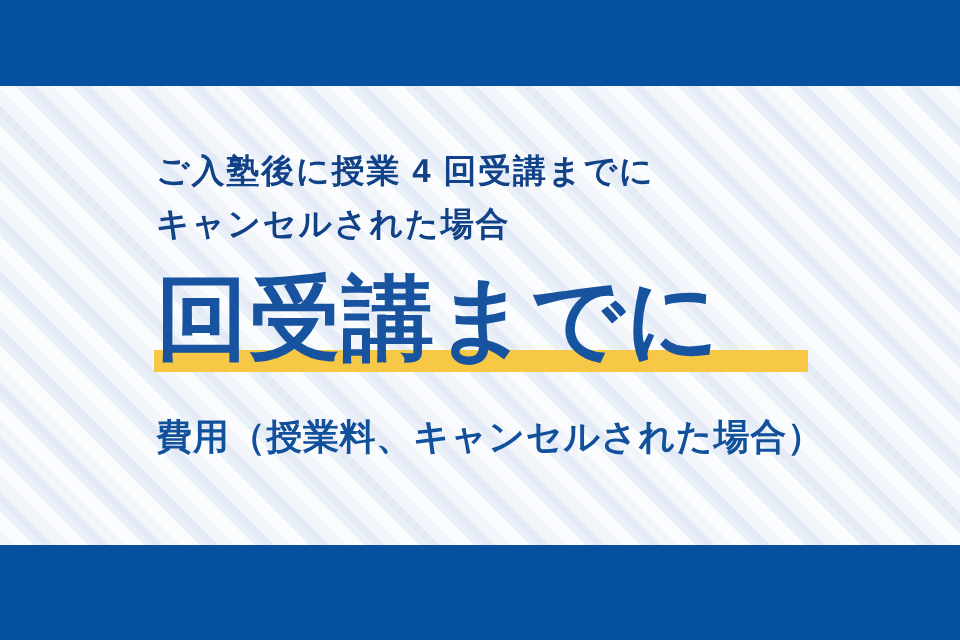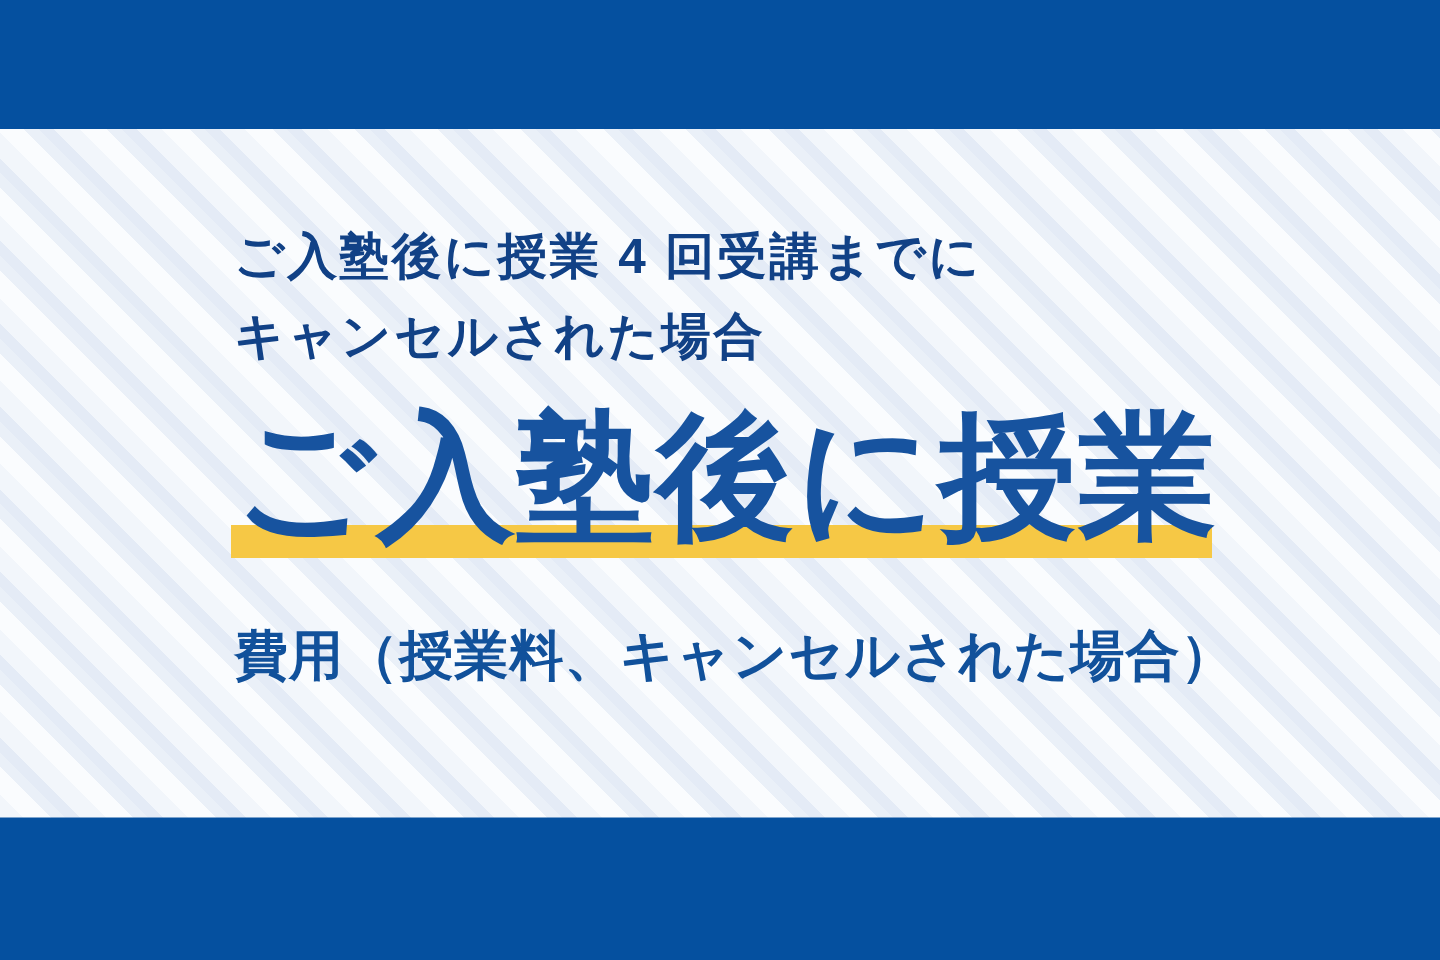--- a/index.html
+++ b/index.html
@@ -123,21 +123,21 @@
 
   <div class="band band-top"></div>
 
   <div class="content">
 
     <div class="lede">ご入塾後に授業 4 回受講までに
 キャンセルされた場合</div>
 
     <div class="headline-wrap">
       <div class="marker"></div>
-      <div class="headline">ご入塾後に授業</div>
+      <div class="headline">回受講までに</div>
     </div>
 
     <div class="subnote">費用（授業料、キャンセルされた場合）</div>
 
   </div>
 
   <div class="band band-bottom"></div>
 
 </div>
 

